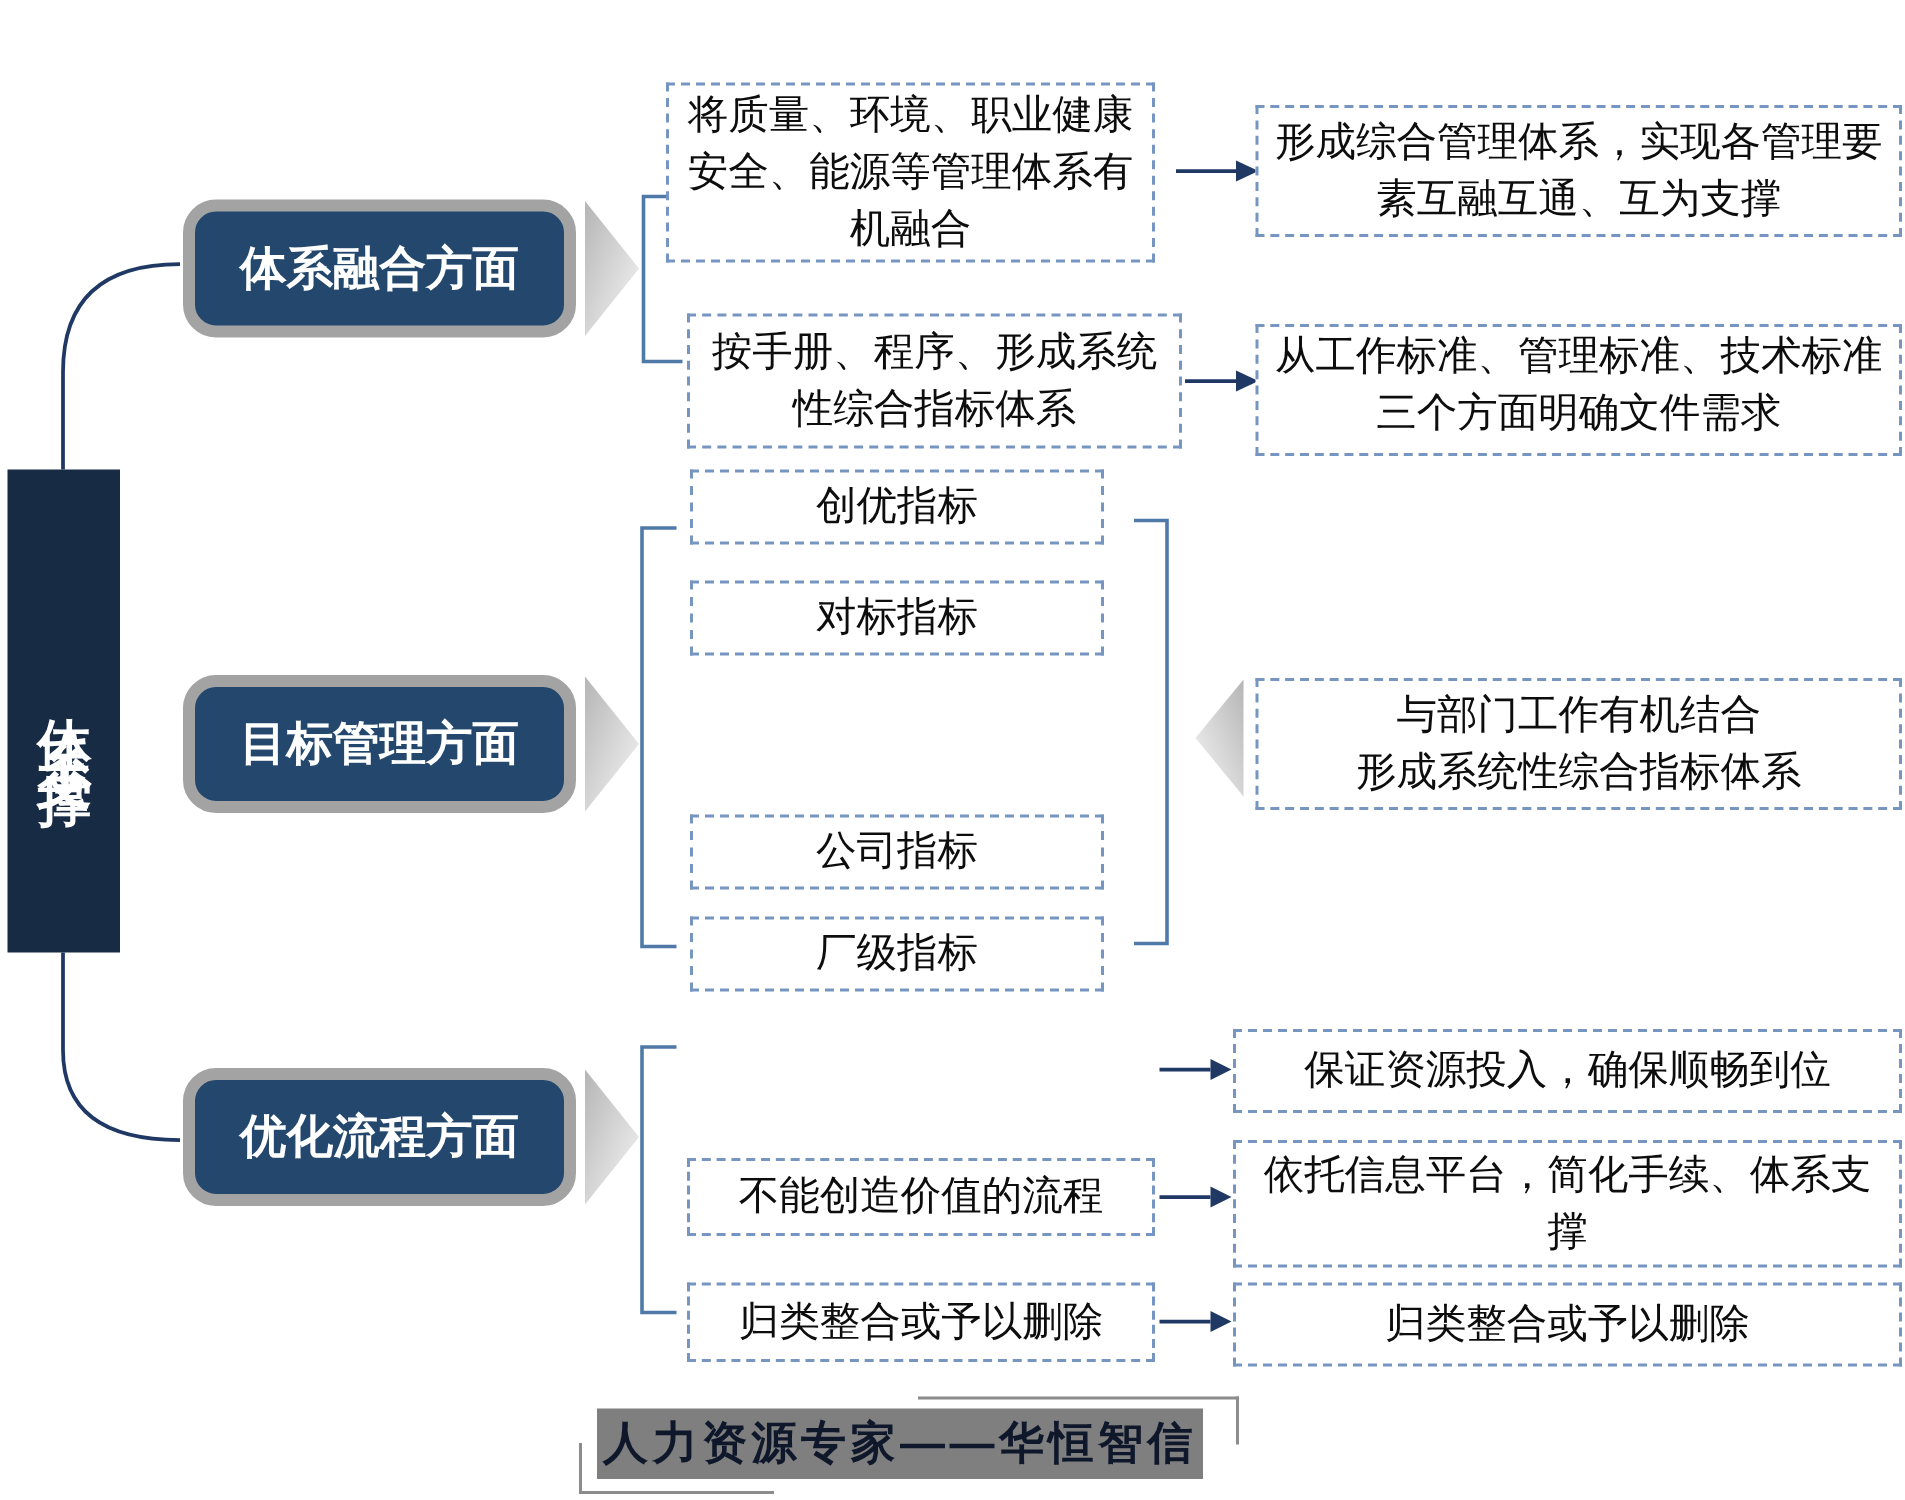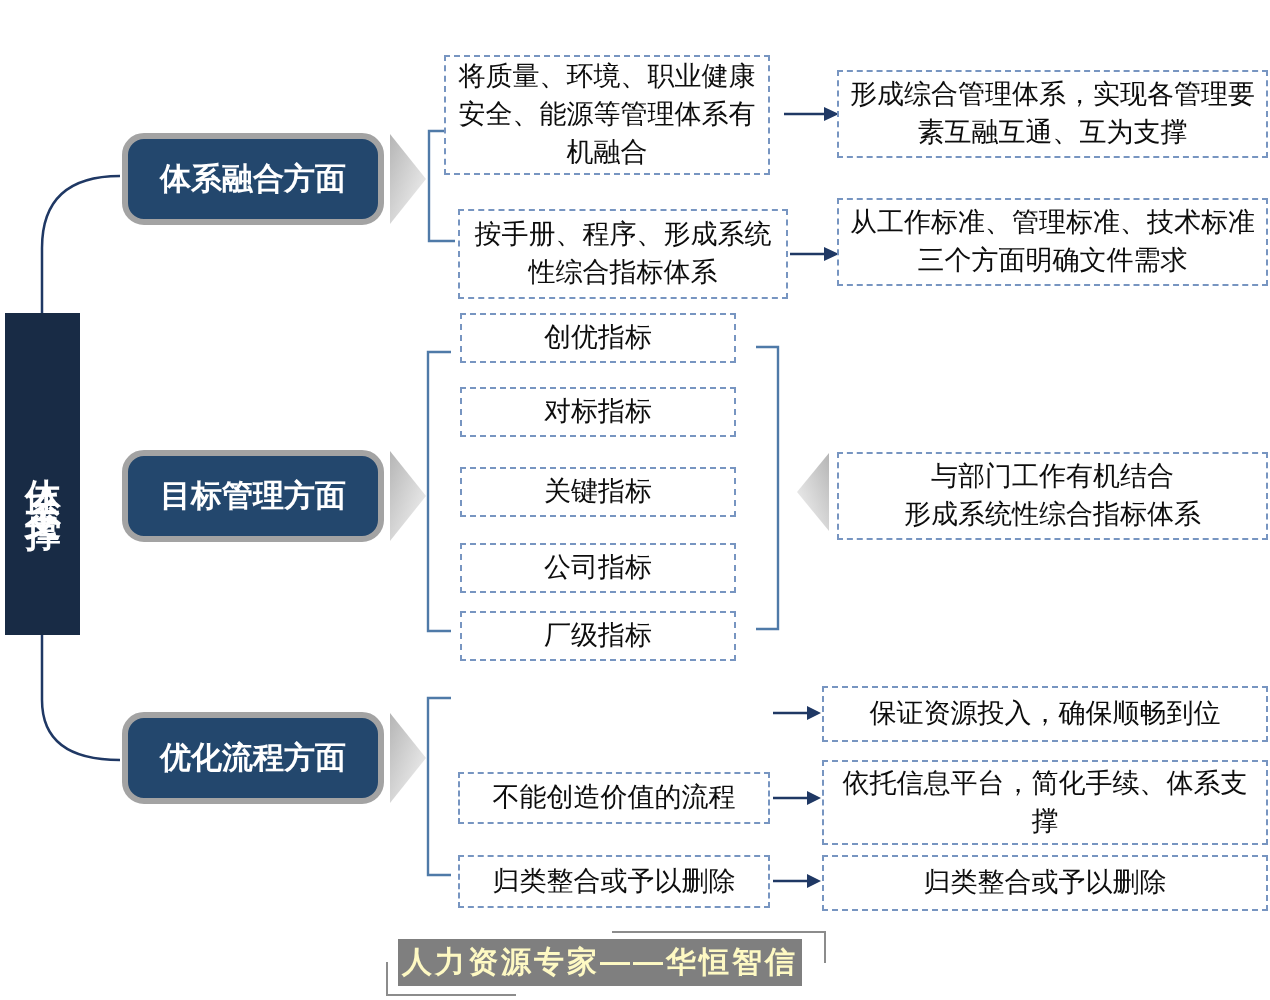--- a/index.html
+++ b/index.html
@@ -11,35 +11,35 @@
 
   .root-box {
     position:absolute; left:5px; top:313px; width:75px; height:322px;
     background:#182B45; color:#ffffff; font-weight:bold; font-size:36px;
     writing-mode:vertical-rl; text-orientation:upright; letter-spacing:12px;
     display:flex; align-items:center; justify-content:center; box-sizing:border-box;
   }
 
   .branch-box {
     position:absolute; left:122px; width:262px; height:92px;
-    background:#23476D; border:6px solid #a3a3a3; border-radius:22px;
+    background:#23476D; border:8px solid #a3a3a3; border-radius:22px;
     color:#ffffff; font-weight:bold; font-size:31px;
     display:flex; align-items:center; justify-content:center; box-sizing:border-box;
   }
 
   .dashed {
     position:absolute; border:2px dashed #7795C1; background:#ffffff;
     box-sizing:border-box; color:#0d0d0d; font-size:27px; line-height:1.4;
     display:flex; flex-direction:column; align-items:center; justify-content:center;
     text-align:center; padding:2px 10px;
   }
 
   .footer-box {
     position:absolute; left:398px; top:939px; width:404px; height:47px;
-    background:#7f7f7f; color:#fef9c3; font-weight:bold; font-size:30px;
+    background:#7f7f7f; color:#0f172a; font-weight:bold; font-size:30px;
     letter-spacing:3px; display:flex; align-items:center; justify-content:center;
   }
   .decor-tr {
     position:absolute; left:612px; top:931px; width:212px; height:30px;
     border-top:2px solid #8c8c8c; border-right:2px solid #8c8c8c;
   }
   .decor-bl {
     position:absolute; left:386px; top:962px; width:128px; height:32px;
     border-bottom:2px solid #8c8c8c; border-left:2px solid #8c8c8c;
   }
@@ -89,25 +89,24 @@
 
   <div class="root-box">体系支撑</div>
 
   <div class="branch-box" style="top:133px;">体系融合方面</div>
   <div class="branch-box" style="top:450px;">目标管理方面</div>
   <div class="branch-box" style="top:712px;">优化流程方面</div>
 
   <div class="dashed" style="left:444px; top:55px;  width:326px; height:120px;">将质量、环境、职业健康安全、能源等管理体系有机融合</div>
   <div class="dashed" style="left:837px; top:70px;  width:431px; height:88px;">形成综合管理体系，实现各管理要素互融互通、互为支撑</div>
   <div class="dashed" style="left:458px; top:209px; width:330px; height:90px;">按手册、程序、形成系统性综合指标体系</div>
-  <div class="dashed" style="left:837px; top:198px; width:431px; height:88px;">从工作标准、管理标准、技术标准三个方面明确文件需求</div>
+  <div class="dashed" style="left:837px; top:216px; width:431px; height:88px;font-family:Liberation Mono, monospace;">从工作标准、管理标准、技术标准三个方面明确文件需求</div>
 
   <div class="dashed" style="left:460px; top:313px; width:276px; height:50px;">创优指标</div>
   <div class="dashed" style="left:460px; top:387px; width:276px; height:50px;">对标指标</div>
-  <div class="dashed" style="left:460px; top:467px; width:276px; height:50px;">关键指标</div>
   <div class="dashed" style="left:460px; top:543px; width:276px; height:50px;">公司指标</div>
   <div class="dashed" style="left:837px; top:452px; width:431px; height:88px;">
     <span>与部门工作有机结合</span>
     <span>形成系统性综合指标体系</span>
   </div>
 
   <div class="dashed" style="left:460px; top:611px; width:276px; height:50px;">厂级指标</div>
 
   <div class="dashed" style="left:822px; top:686px; width:446px; height:56px;">保证资源投入，确保顺畅到位</div>
   <div class="dashed" style="left:458px; top:772px; width:312px; height:52px;">不能创造价值的流程</div>

